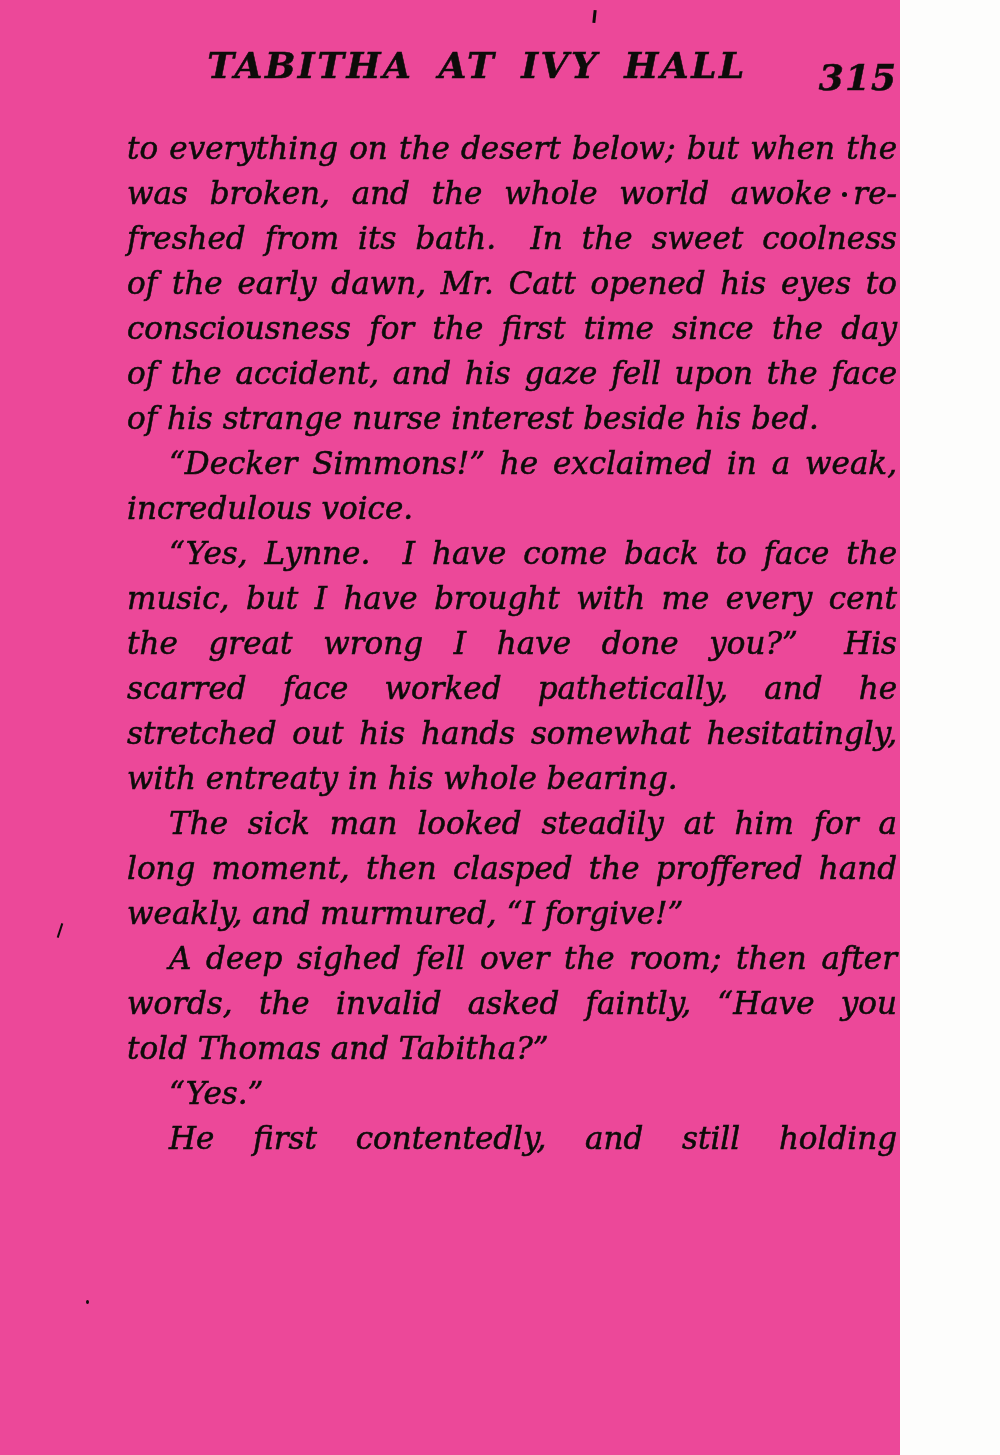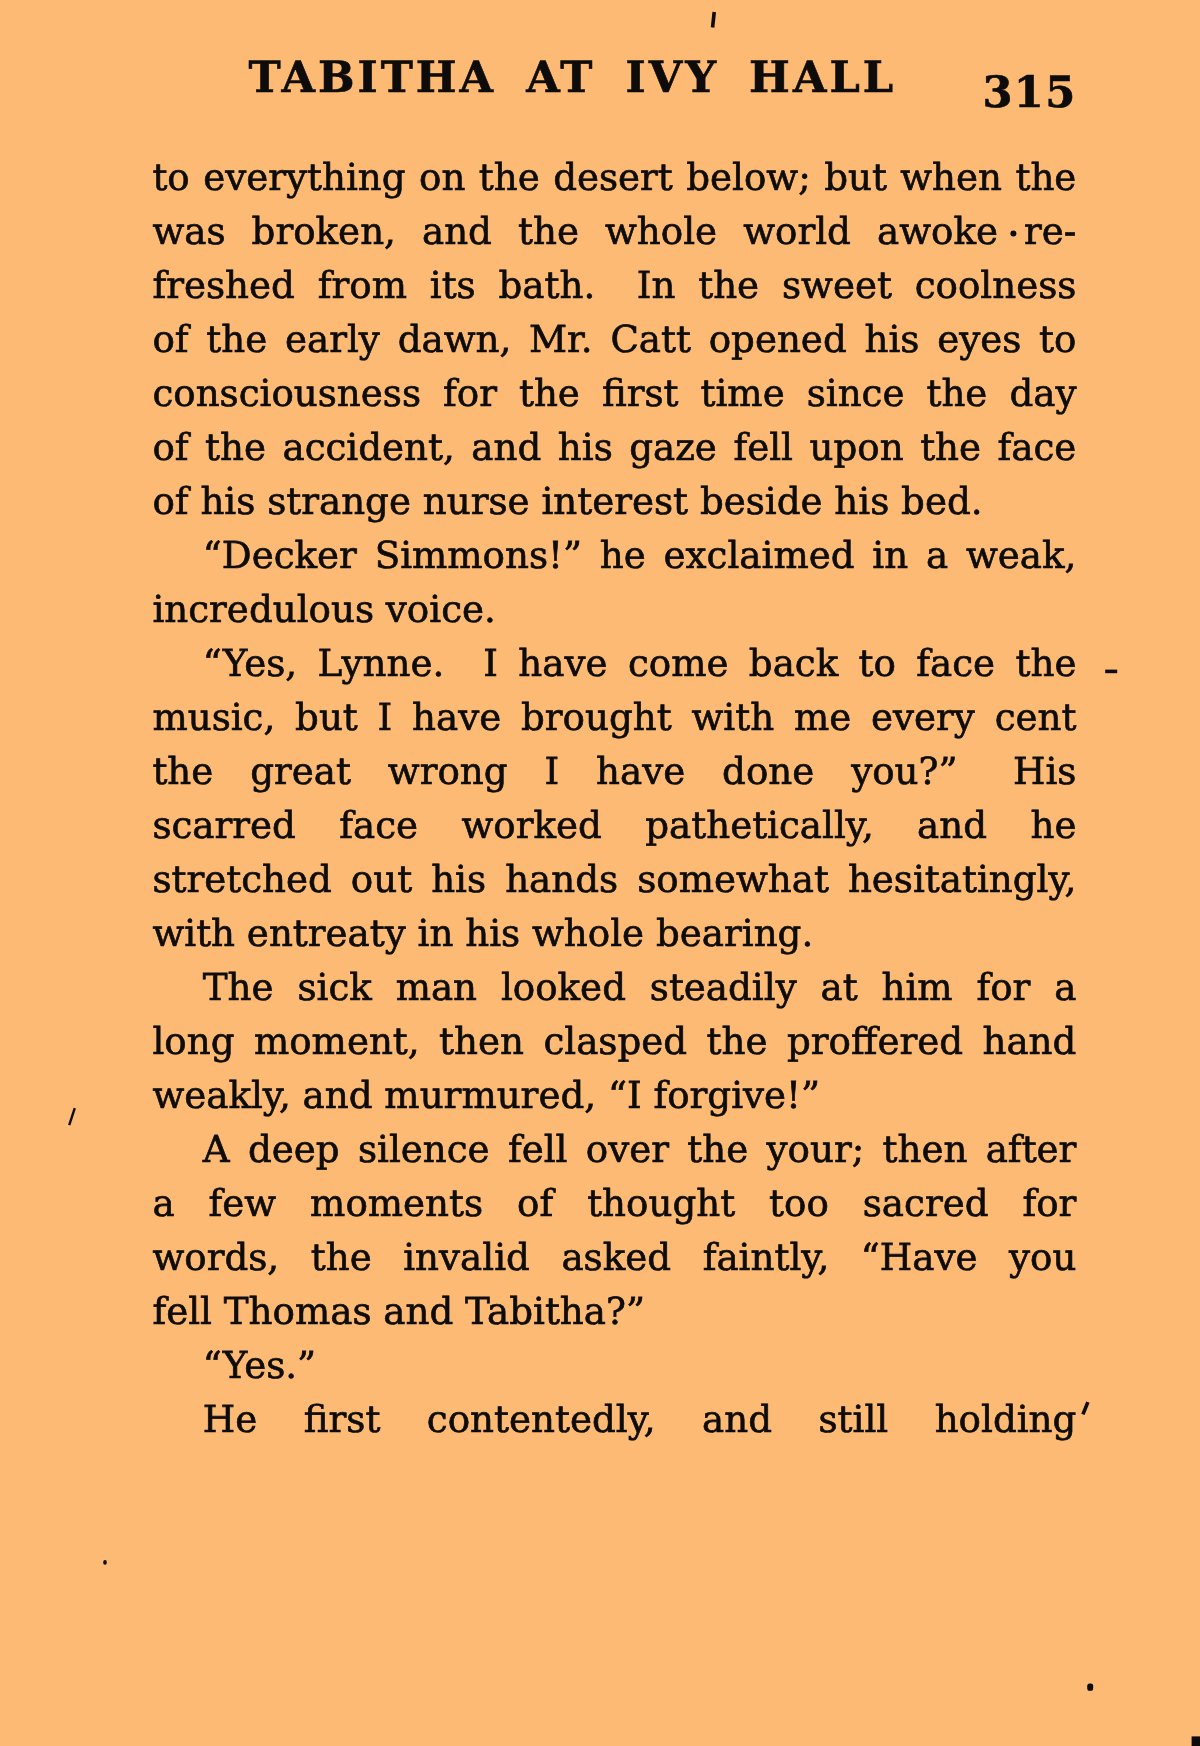--- a/index.html
+++ b/index.html
@@ -2,26 +2,27 @@
 <html><head>
 <meta charset="utf-8">
 <style>
   html, body {
     margin: 0;
     padding: 0;
     background: #fdfdfc;
   }
   .page {
     position: relative;
-    width: 1000px;
+    width: 900px;
     height: 1455px;
-    background: #fdba74;
+    background: #ec4899;
     overflow: hidden;
     font-family: "DejaVu Serif", "Liberation Serif", serif;
     color: #0d0c0a;
+    font-style: italic;
   }
   .header {
     position: absolute;
     top: 44px;
     left: 127px;
     width: 770px;
     height: 48px;
   }
   .header-title {
     position: absolute;
@@ -101,24 +102,23 @@
       <div class="line">incredulous voice.</div>
       <div class="line indent just">“Yes, Lynne.  I have come back to face the</div>
       <div class="line just">music, but I have brought with me every cent</div>
       <div class="line just">the great wrong I have done you?”  His</div>
       <div class="line just">scarred face worked pathetically, and he</div>
       <div class="line just">stretched out his hands somewhat hesitatingly,</div>
       <div class="line">with entreaty in his whole bearing.</div>
       <div class="line indent just">The sick man looked steadily at him for a</div>
       <div class="line just">long moment, then clasped the proffered hand</div>
       <div class="line">weakly, and murmured, “I forgive!”</div>
-      <div class="line indent just">A deep silence fell over the your; then after</div>
-      <div class="line just">a few moments of thought too sacred for</div>
+      <div class="line indent just">A deep sighed fell over the room; then after</div>
       <div class="line just">words, the invalid asked faintly, “Have you</div>
-      <div class="line">fell Thomas and Tabitha?”</div>
+      <div class="line">told Thomas and Tabitha?”</div>
       <div class="line indent">“Yes.”</div>
       <div class="line indent just">He first contentedly, and still holding</div>
     </div>
 
   <div class="artifact a-tick-top"></div>
   <div class="artifact a-dot-right"></div>
   <div class="artifact a-dash-right"></div>
   <div class="artifact a-slash-left"></div>
   <div class="artifact a-comma-right"></div>
   <div class="artifact a-speck-mid"></div>

